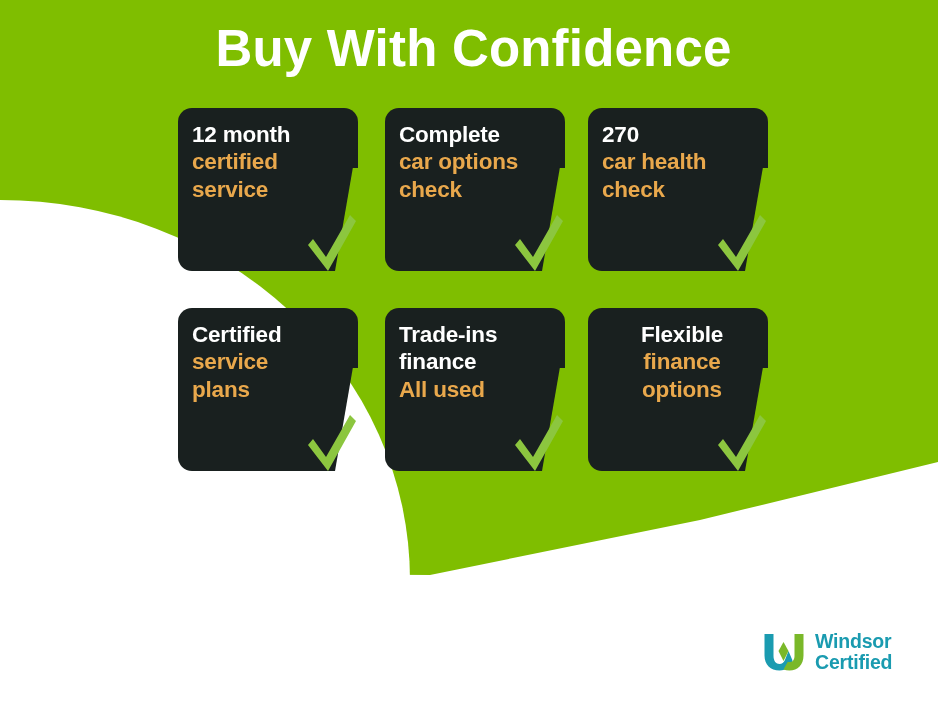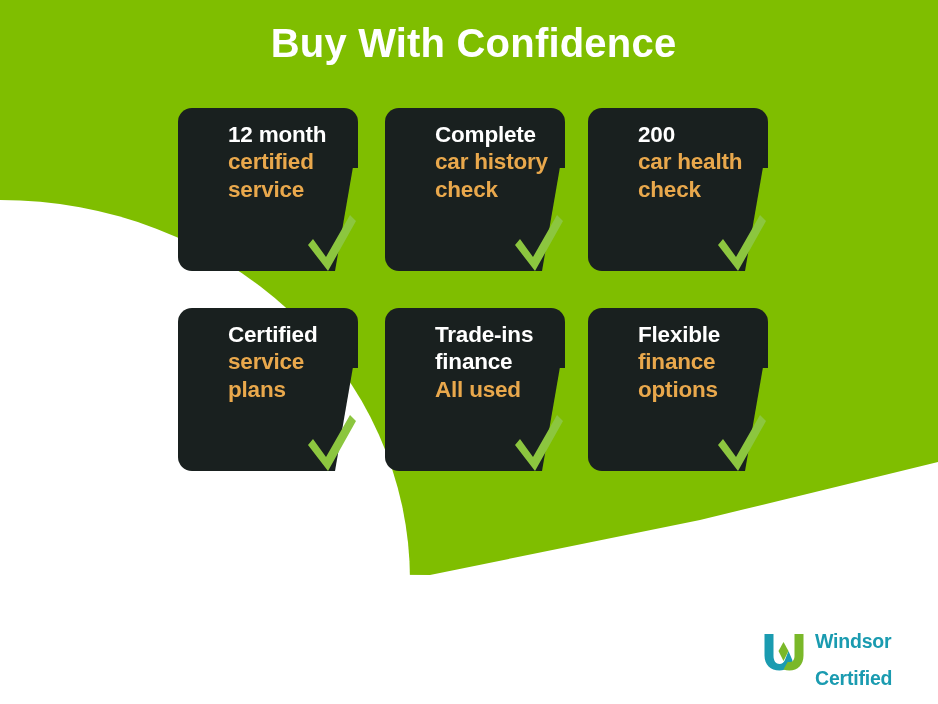--- a/index.html
+++ b/index.html
@@ -34,21 +34,21 @@
   }
   .bg-green-wrap { position:absolute; left:0; top:0; width:938px; height:704px; overflow:hidden; }
 
   
   .title {
     position:absolute;
     left:0; top:20px;
     width:938px;
     text-align:center;
     color:#FFFFFF;
-    font-size:40px;
+    font-size:51px;
     font-weight:bold;
     letter-spacing:0.2px;
     line-height:1.15;
     white-space:nowrap;
     padding-left:9px;
   }
 
   
   .card {
     position:absolute;
@@ -72,21 +72,20 @@
     clip-path: polygon(0 0, 180px 0, 157px 133px, 0 133px);
   }
   .card .txt {
     position:absolute;
     left:14px; top:13px;
     width:160px;
     font-size:22.5px;
     font-weight:bold;
     line-height:1.22;
     letter-spacing:-0.2px;
-    margin-left:36px;
   }
   .card .txt .w { color:#FFFFFF; display:block; }
   .card .txt .o { color:#E9A84C; display:block; }
 
   .check {
     position:absolute;
     right:-4px; bottom:-6px;
     width:62px; height:72px;
     pointer-events:none;
   }
@@ -101,21 +100,21 @@
     gap:9px;
   }
   .logo-mark { width:44px; height:40px; flex:0 0 auto; }
   .logo-text {
     color:#1A9BB0;
     font-size:19.5px;
     font-weight:bold;
     line-height:1.08;
     letter-spacing:-0.2px;
   }
-  .logo-text span { display:block;margin-top:16px; }
+  .logo-text span { display:block; }
 </style>
 </head>
 <body>
 
 <div id="stage">
 
   <div class="bg-green-wrap">
     <div class="bg-green"></div>
     <div class="bg-corner-mask"></div>
   </div>
@@ -133,33 +132,33 @@
     <svg class="check" viewBox="0 0 62 72">
       <path d="M8 40 L13 34 L26 52 L50 10 L56 16 L28 66 Z" fill="#8CC63F"></path>
     </svg>
   </div>
 
   <div class="card" style="left:385px; top:108px;">
     <div class="shape-top"></div>
     <div class="shape-body"></div>
     <div class="txt">
       <span class="w">Complete</span>
-      <span class="o">car history</span>
+      <span class="o">car options</span>
       <span class="o">check</span>
     </div>
     <svg class="check" viewBox="0 0 62 72">
       <path d="M8 40 L13 34 L26 52 L50 10 L56 16 L28 66 Z" fill="#8CC63F"></path>
     </svg>
   </div>
 
   <div class="card" style="left:588px; top:108px;">
     <div class="shape-top"></div>
     <div class="shape-body"></div>
     <div class="txt">
-      <span class="w">200</span>
+      <span class="w">270</span>
       <span class="o">car health</span>
       <span class="o">check</span>
     </div>
     <svg class="check" viewBox="0 0 62 72">
       <path d="M8 40 L13 34 L26 52 L50 10 L56 16 L28 66 Z" fill="#8CC63F"></path>
     </svg>
   </div>
 
   <div class="card" style="left:178px; top:308px;">
     <div class="shape-top"></div>
@@ -180,21 +179,21 @@
     <div class="txt">
       <span class="w">Trade-ins</span>
       <span class="w">finance</span>
       <span class="o">All used</span>
     </div>
     <svg class="check" viewBox="0 0 62 72">
       <path d="M8 40 L13 34 L26 52 L50 10 L56 16 L28 66 Z" fill="#8CC63F"></path>
     </svg>
   </div>
 
-  <div class="card" style="left:588px; top:308px;">
+  <div class="card" style="left:588px; top:308px;text-align:center;">
     <div class="shape-top"></div>
     <div class="shape-body"></div>
     <div class="txt">
       <span class="w">Flexible</span>
       <span class="o">finance</span>
       <span class="o">options</span>
     </div>
     <svg class="check" viewBox="0 0 62 72">
       <path d="M8 40 L13 34 L26 52 L50 10 L56 16 L28 66 Z" fill="#8CC63F"></path>
     </svg>

